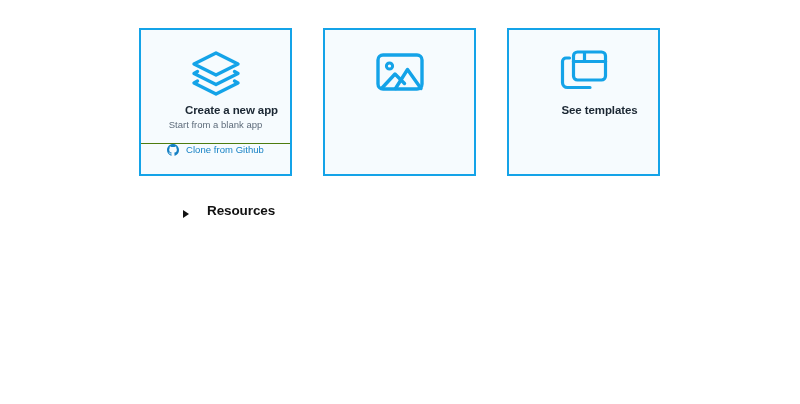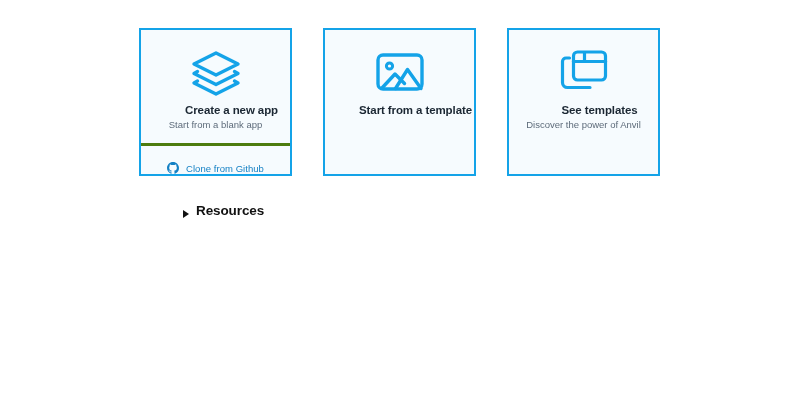--- a/index.html
+++ b/index.html
@@ -81,42 +81,42 @@
     line-height: 13.5px;
     padding: 0 10px;
     box-sizing: border-box;
     max-width: 153px;
   }
 
   
   .card-footer {
     width: 100%;
     height: 31px;
-    border-top: 3px solid #4d7c0f;
-    display: flex;
-    align-items: flex-end;
+    border-top: 1px solid #4d7c0f;
+    display: flex;
+    align-items: flex-start;
     justify-content: center;
     gap: 7px;
     box-sizing: border-box;
   }
   .card-footer .gh-label {
     font-size: 9.5px;
     color: #1480c4;
     letter-spacing: 0.05px;
   }
   .gh-icon { display: flex; align-items: center; }
 
   
   .resources {
     position: absolute;
     left: 139px;
     top: 203px;
     display: flex;
     align-items: flex-end;
-    gap: 7px;
+    gap: 18px;
     cursor: pointer;
     user-select: none;
     padding-left: 44px;
   }
   .disclosure-triangle {
     width: 0; height: 0;
     border-left: 6px solid #111111;
     border-top: 4.5px solid transparent;
     border-bottom: 4.5px solid transparent;
   }
@@ -164,36 +164,34 @@
     <div class="card">
       <div class="card-body">
         <div class="card-icon">
           <svg width="54" height="46" viewBox="0 0 54 46" fill="none" xmlns="http://www.w3.org/2000/svg">
             <rect x="5" y="6" width="44" height="34" rx="5" ry="5" stroke="#14a3e8" stroke-width="3.4" fill="none"></rect>
             <circle cx="16.5" cy="17" r="3.1" stroke="#14a3e8" stroke-width="3" fill="none"></circle>
             <path d="M9 39 L22 25 L31.5 34.5" stroke="#14a3e8" stroke-width="3.4" stroke-linejoin="round" stroke-linecap="round" fill="none"></path>
             <path d="M22.5 39.5 L34.5 20.5 L48 39.5" stroke="#14a3e8" stroke-width="3.4" stroke-linejoin="round" stroke-linecap="round" fill="none"></path>
           </svg>
         </div>
-        <div class="card-title">Start from a template</div>
       </div>
     </div>
 
     <div class="card">
       <div class="card-body">
         <div class="card-icon">
           <svg width="54" height="52" viewBox="0 0 54 52" fill="none" xmlns="http://www.w3.org/2000/svg">
             <path d="M12.5 12 L9 12 A3.5 3.5 0 0 0 5.5 15.5 L5.5 36.5 A5 5 0 0 0 10.5 41.5 L33 41.5" stroke="#14a3e8" stroke-width="3.2" stroke-linecap="round" stroke-linejoin="round" fill="none"></path>
             <rect x="16.5" y="6" width="32" height="28" rx="4" ry="4" stroke="#14a3e8" stroke-width="3.2" fill="none"></rect>
             <path d="M16.5 15.5 L48.5 15.5" stroke="#14a3e8" stroke-width="3.2" stroke-linecap="round"></path>
             <path d="M27.5 6.6 L27.5 15" stroke="#14a3e8" stroke-width="3.2" stroke-linecap="round"></path>
           </svg>
         </div>
         <div class="card-title">See templates</div>
-        <div class="card-sub">Discover the power of Anvil</div>
       </div>
     </div>
 
   </div>
 
   <div class="resources">
     <span class="disclosure-triangle"></span>
     <span class="resources-label">Resources</span>
   </div>
 

